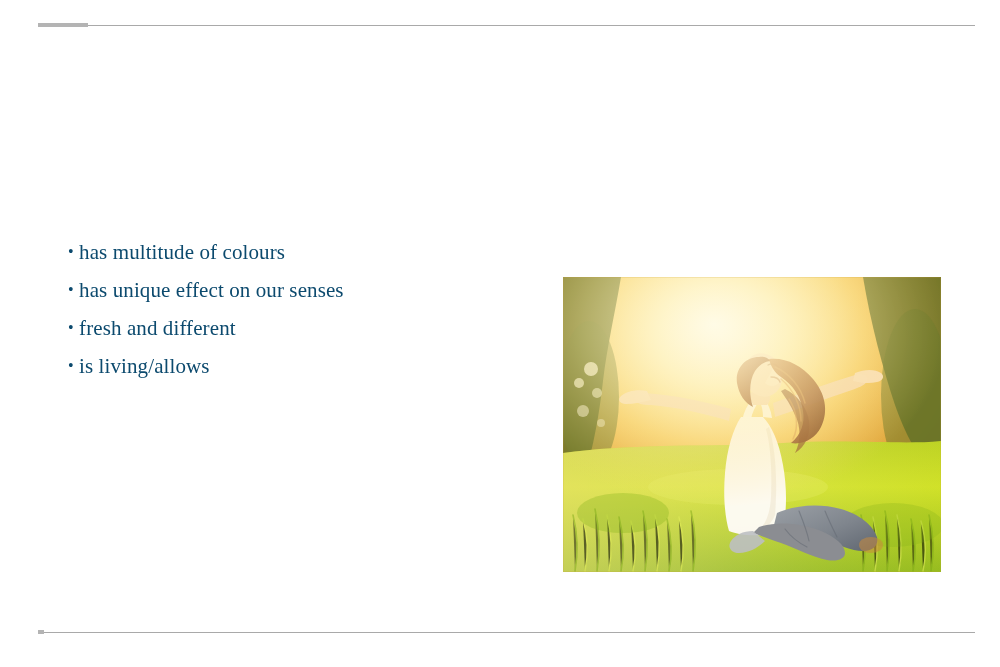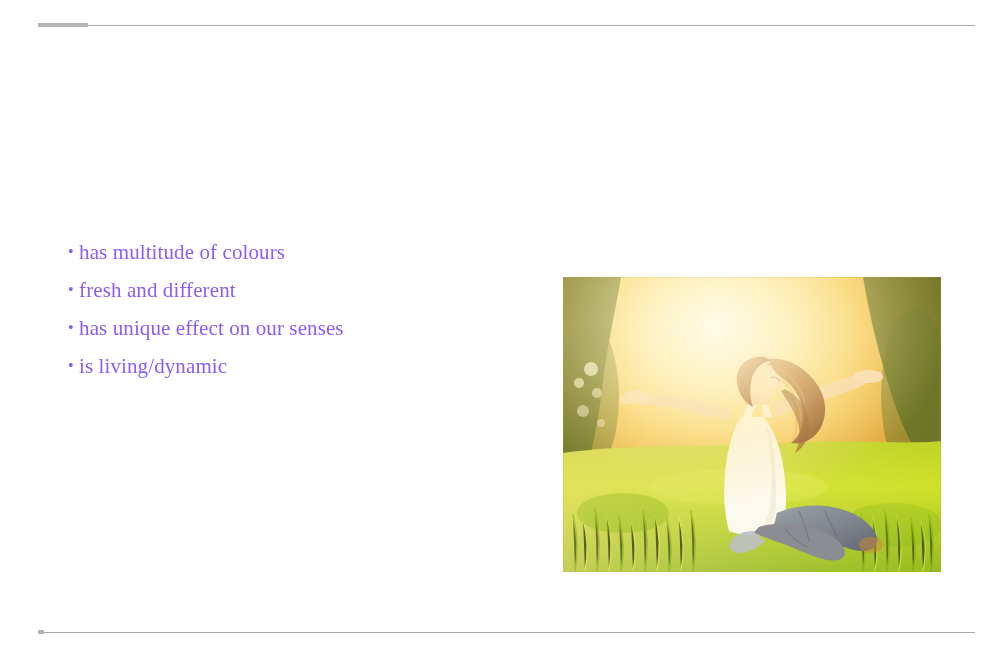--- a/index.html
+++ b/index.html
@@ -75,21 +75,21 @@
     top: 233px;
     width: 470px;
     margin: 0;
     padding: 0;
     list-style: none;
   }
   .bullet-item {
     font-family: "Liberation Serif", "DejaVu Serif", serif;
     font-size: 21px;
     line-height: 37px;
-    color: #8b5cf6;
+    color: #0c4a6e;
     text-indent: -16px;
     padding-left: 16px;
     letter-spacing: 0.1px;
   }
   .bullet-dot {
     font-size: 16px;
     vertical-align: 2px;
   }
   .bullet-text { }
 
@@ -113,29 +113,29 @@
   <div class="rule rule-top"></div>
 
 
   <ul class="bullets">
     <li class="bullet-item">
       <span class="bullet-dot">•</span>
       <span class="bullet-text">has multitude of colours</span>
     </li>
     <li class="bullet-item">
       <span class="bullet-dot">•</span>
+      <span class="bullet-text">has unique effect on our senses</span>
+    </li>
+    <li class="bullet-item">
+      <span class="bullet-dot">•</span>
       <span class="bullet-text">fresh and different</span>
     </li>
     <li class="bullet-item">
       <span class="bullet-dot">•</span>
-      <span class="bullet-text">has unique effect on our senses</span>
-    </li>
-    <li class="bullet-item">
-      <span class="bullet-dot">•</span>
-      <span class="bullet-text">is living/dynamic</span>
+      <span class="bullet-text">is living/allows</span>
     </li>
   </ul>
 
   <div class="photo">
     <svg width="378" height="295" viewBox="0 0 378 295" xmlns="http://www.w3.org/2000/svg" role="img">
       <defs>
         <radialGradient id="sunGlow" cx="42%" cy="20%" r="78%">
           <stop offset="0%" stop-color="#fffdf0"></stop>
           <stop offset="22%" stop-color="#fdf0b8"></stop>
           <stop offset="48%" stop-color="#f6cf6a"></stop>

